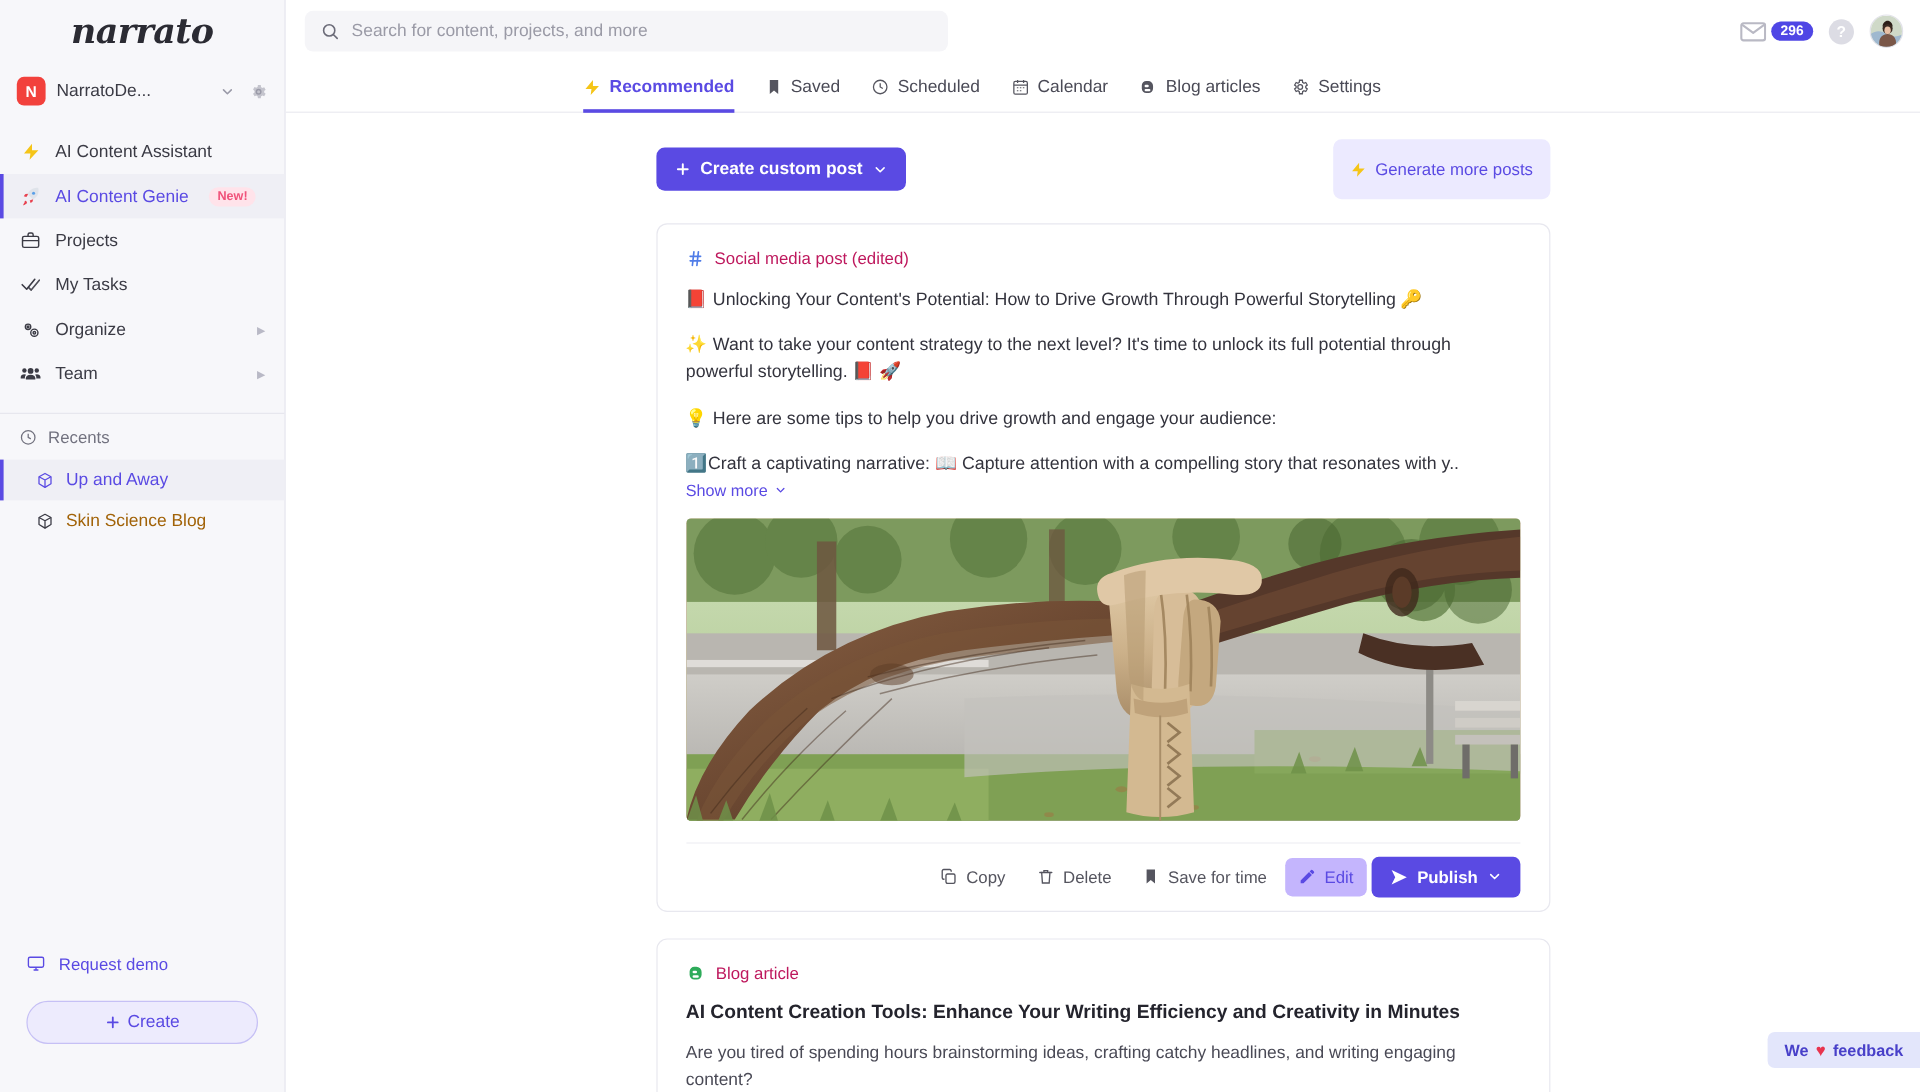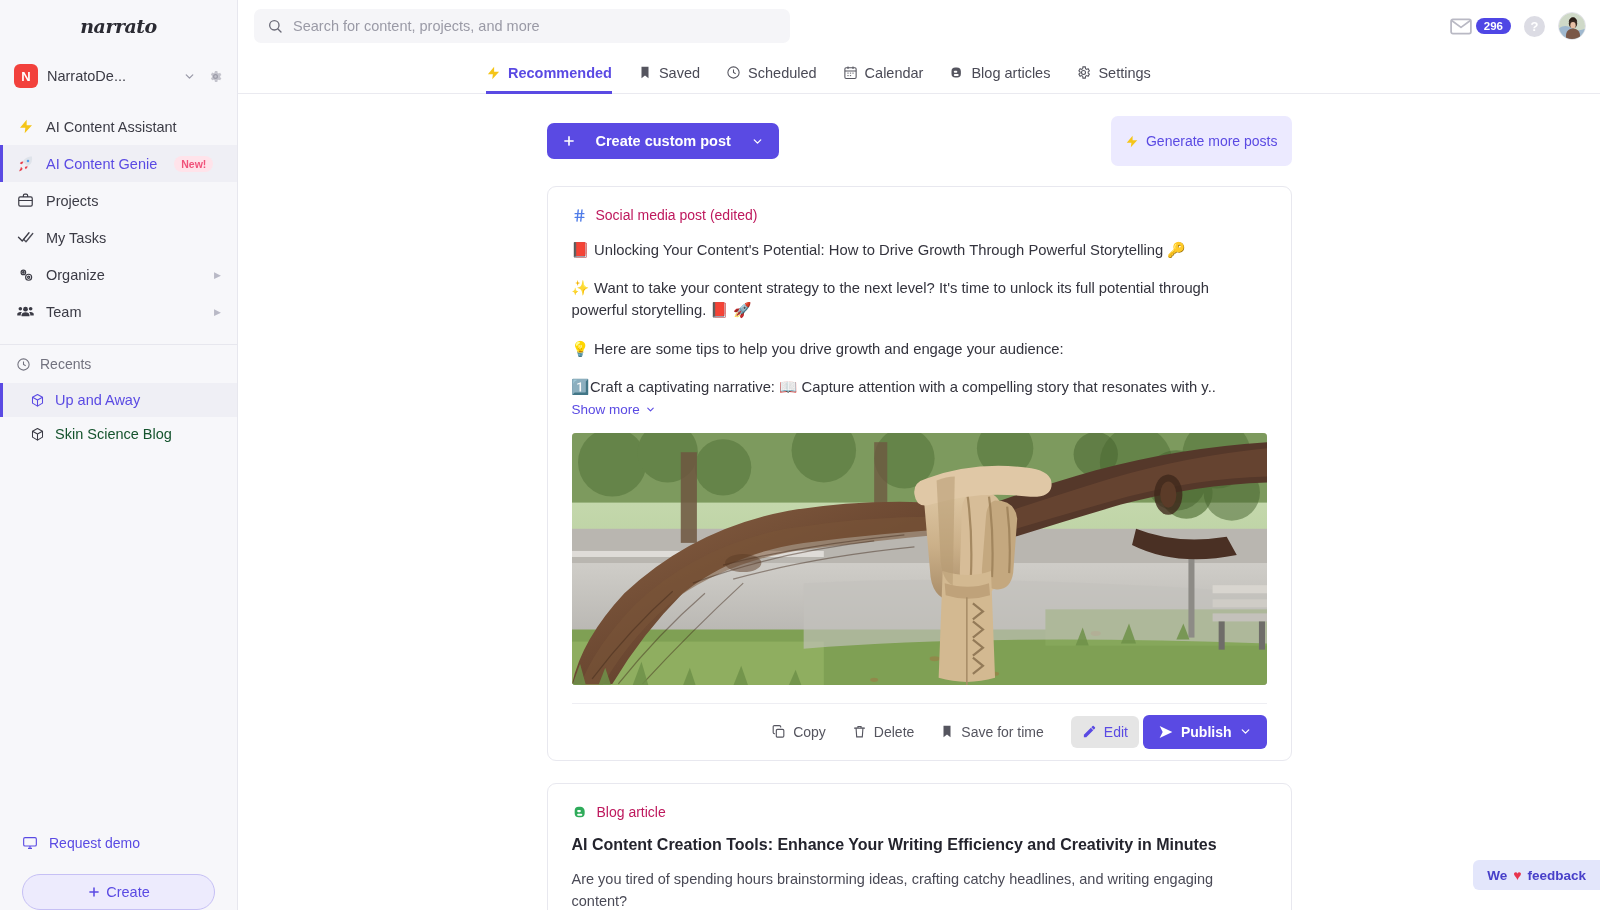--- a/index.html
+++ b/index.html
@@ -18,21 +18,21 @@
     border-right: 1px solid #e7e7ee;
     display: flex; flex-direction: column;
     flex: 0 0 238px;
     position: relative;
   }
   .logo-wrap { height: 52px; display: flex; align-items: center; justify-content: center; }
   .logo {
     font-family: "DejaVu Serif", serif;
     font-style: italic;
     font-weight: 700;
-    font-size: 19px;
+    font-size: 29px;
     color: #2b2b33;
     letter-spacing: -0.5px;
   }
   .workspace {
     display: flex; align-items: center; gap: 9px;
     padding: 0 14px; height: 44px; margin-top: 2px;
   }
   .ws-badge {
     width: 24px; height: 24px; border-radius: 6px;
     background: #f2413c; color: #fff;
@@ -73,30 +73,30 @@
   .divider { height: 1px; background: #e7e7ee; margin: 14px 0 0 0; }
 
   .recents-head {
     display: flex; align-items: center; gap: 9px;
     padding: 0 16px; height: 38px;
     font-size: 14px; color: #72727f;
   }
   .recent-item {
     display: flex; align-items: center; gap: 10px;
     height: 34px; padding: 0 16px 0 30px;
-    font-size: 14.5px; color: #14532d;
+    font-size: 14.5px; color: #a16207;
     position: relative; cursor: pointer;
   }
   .recent-item.active { background: #efeff5; color: #5a4ae3; }
   .recent-item.active::before {
     content: ""; position: absolute; left: 0; top: 0; bottom: 0;
     width: 3px; background: #5a4ae3;
   }
 
-  .sidebar-bottom { margin-top: auto; }
+  .sidebar-bottom { margin-top: auto; padding-bottom: 40px; }
   .bottom-link {
     display: flex; align-items: center; gap: 11px;
     height: 35px; padding: 0 22px;
     font-size: 14px; color: #5a4ae3; cursor: pointer;
   }
   .create-btn {
     margin: 14px 22px 0 22px;
     height: 36px; border-radius: 18px;
     border: 1px solid #c6c0f5; background: #edebfd;
     color: #5a4ae3; font-size: 14.5px;
@@ -165,21 +165,21 @@
   
   .content { flex: 1; overflow: hidden; position: relative; }
   .content-inner { width: 745px; margin: 0 auto; padding-top: 22px; }
 
   .action-row { display: flex; align-items: center; justify-content: space-between; }
   .btn-primary {
     background: #5a4ae3; color: #fff;
     border: 0; border-radius: 7px;
     height: 36px; padding: 0 15px;
     font-size: 14.5px; font-weight: 600;
-    display: flex; align-items: center; gap: 20px;
+    display: flex; align-items: center; gap: 8px;
     cursor: pointer; font-family: "Liberation Sans", sans-serif;
   }
   .btn-soft {
     background: #eceaff; color: #5a4ae3;
     border: 0; border-radius: 7px;
     height: 50px; padding: 0 14px;
     font-size: 14px; font-weight: 500;
     display: flex; align-items: center; gap: 7px;
     cursor: pointer; font-family: "Liberation Sans", sans-serif;
   }
@@ -209,21 +209,21 @@
   .card-actions {
     display: flex; align-items: center; justify-content: flex-end;
     gap: 4px; border-top: 1px solid #eeeef3;
     margin-top: 18px; padding: 11px 0 11px 0;
   }
   .act {
     display: flex; align-items: center; gap: 7px;
     font-size: 14px; color: #55555f;
     padding: 8px 11px; border-radius: 6px; cursor: pointer;
   }
-  .act.edit { background: #e5e5e5; color: #5a4ae3; font-weight: 500; margin-left: 12px; }
+  .act.edit { background: #c4b5fd; color: #5a4ae3; font-weight: 500; }
   .act.publish { background: #5a4ae3; color: #fff; font-weight: 600; padding: 9px 15px; }
 
   .card2 { margin-top: 22px; border: 1px solid #e8e8ef; border-radius: 9px; background: #fff; padding: 20px 24px 24px 24px; }
   .blog-title { font-size: 16px; font-weight: 700; color: #24242d; margin: 16px 0 14px 0; }
   .blog-body { font-size: 14.5px; color: #4a4a56; line-height: 1.55; }
 
   .feedback {
     position: absolute; right: 0; bottom: 20px;
     background: #e3e6fb; color: #4840c9;
     font-size: 13.5px; font-weight: 600;

